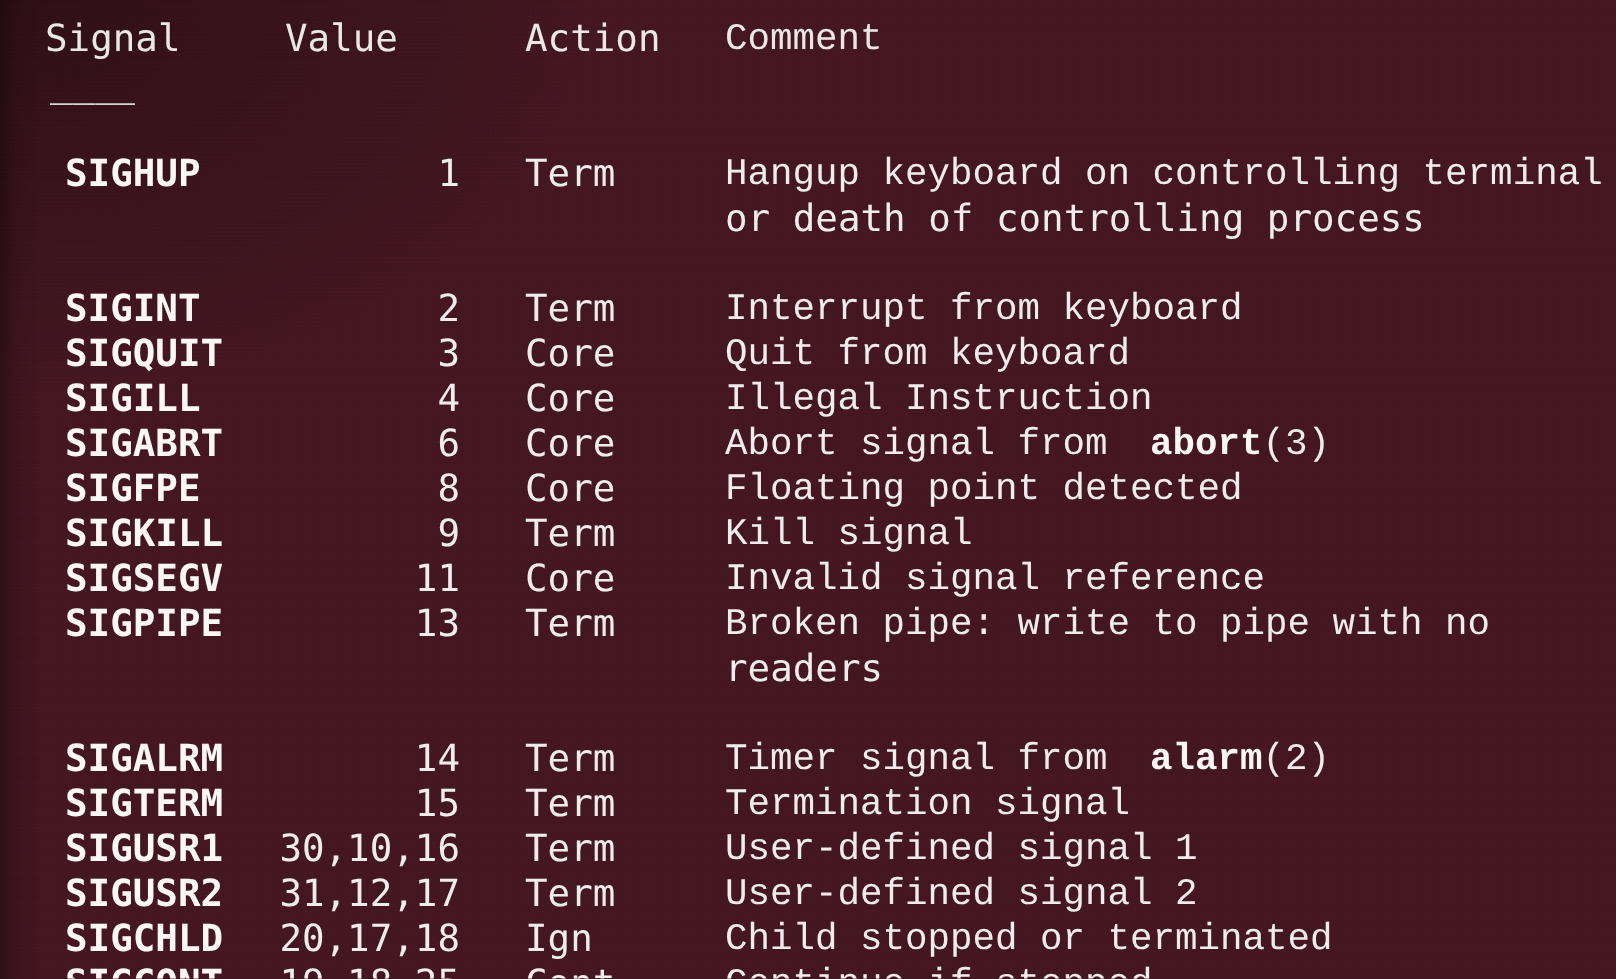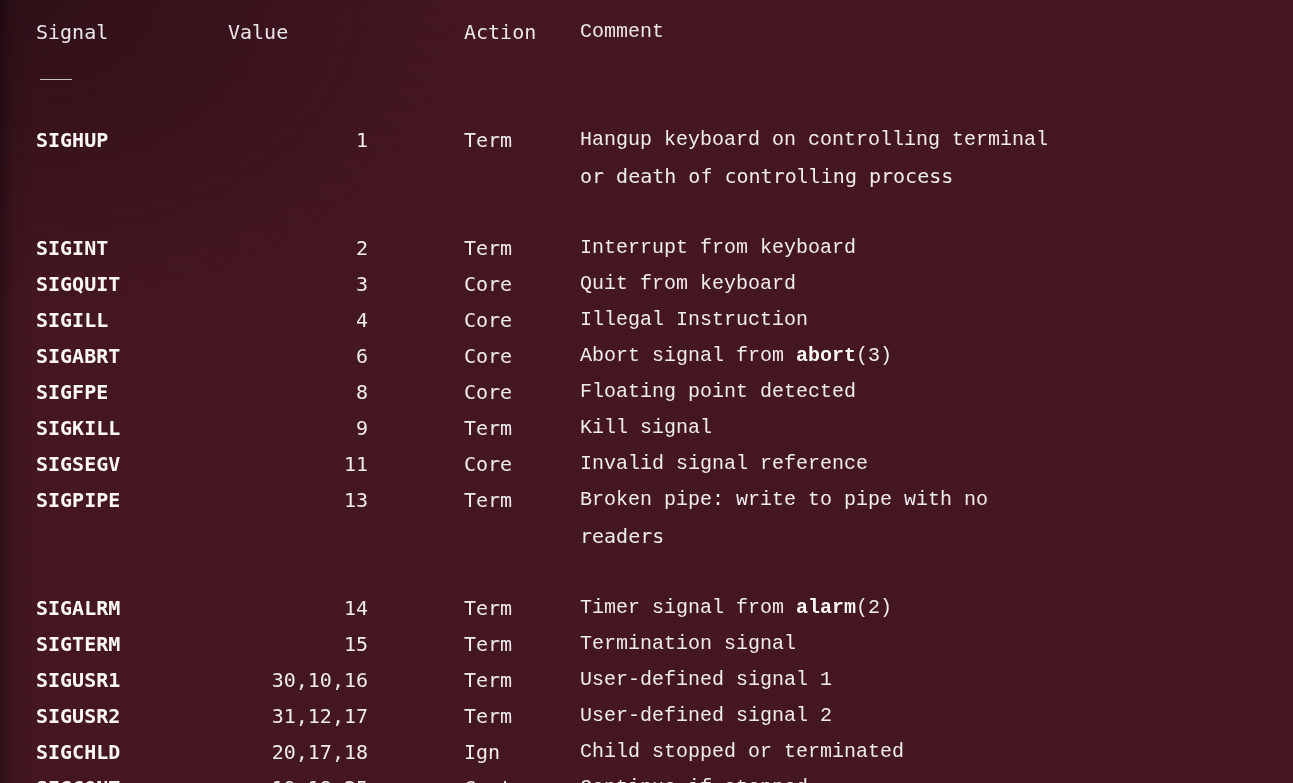--- a/index.html
+++ b/index.html
@@ -10,21 +10,21 @@
   #terminal {
     position: relative;
     width: 1293px;
     height: 783px;
     overflow: hidden;
     background:
       radial-gradient(ellipse 600px 420px at 2% 0%, rgba(0,0,0,0.30) 0%, rgba(0,0,0,0.12) 45%, rgba(0,0,0,0) 75%),
       linear-gradient(90deg, rgba(0,0,0,0.35) 0px, rgba(0,0,0,0.10) 12px, rgba(0,0,0,0) 34px),
       #431620;
     font-family: "DejaVu Sans Mono", "Liberation Mono", monospace;
-    font-size: 20px;
+    font-size: 30px;
     line-height: 36px;
     color: #efecec;
     -webkit-font-smoothing: none;
   }
   
   #noise {
     position: absolute;
     inset: 0;
     pointer-events: none;
     opacity: 0.055;
@@ -46,26 +46,26 @@
   }
   .line.blank { }
   .cell {
     position: absolute;
     top: 0;
     white-space: pre;
   }
   
   .c-signal  { left: 36px; }
   .c-value   { left: 218px; width: 150px; text-align: right; }
-  .c-action  { left: 464px; }
+  .c-action  { left: 420px; }
   .c-comment { left: 580px; font-family: Liberation Mono, monospace; }
   .c-contin  { left: 580px; }
 
   .hdr { color: #eae7e7; }
-  .bold { font-weight: bold; color: #fbf7f5; }
+  .bold { font-weight: bold; color: #fbf7f5; margin-left: 16px; }
   .rule {
     position: absolute;
     left: 40px;
     right: 0;
     top: 0;
     height: 36px;
     overflow: hidden;
     color: #efecec;
     letter-spacing: 0;
   }

